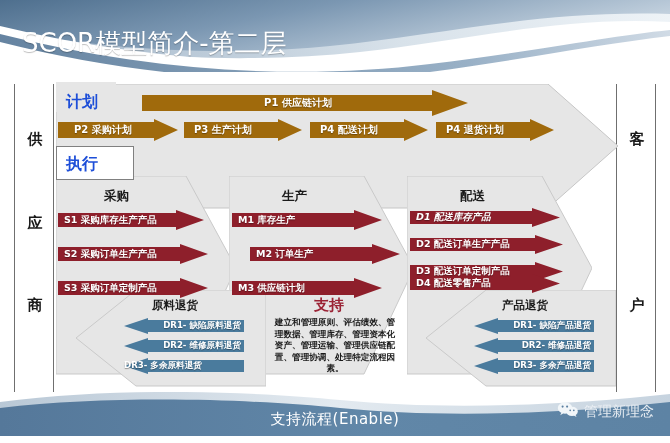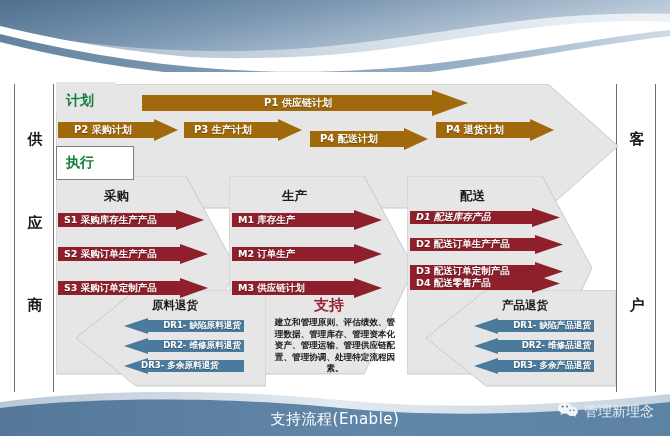--- a/index.html
+++ b/index.html
@@ -52,22 +52,22 @@
     font-size: 15px; font-weight: bold; color: #1a1a1a;
     font-family: "DejaVu Sans", "Liberation Sans", sans-serif;
   }
 
   
   .gray-chevron { position: absolute; }
   .gray-chevron svg { display: block; }
 
   
   .plan-label {
-    position: absolute; font-size: 14px; font-weight: bold;
-    color: #15803d; white-space: nowrap; z-index: 6;
+    position: absolute; font-size: 16px; font-weight: bold;
+    color: #1d4ed8; white-space: nowrap; z-index: 6;
   }
   .white-tab {
     position: absolute; background: #ffffff;
     border: 1px solid #808080; z-index: 4;
   }
 
   
   .gold-arrow, .red-arrow, .blue-arrow {
     position: absolute; z-index: 7;
     display: flex; align-items: center;
@@ -149,20 +149,21 @@
           <stop offset="100%" stop-color="#ced9e4"></stop>
         </linearGradient>
       </defs>
       <rect x="0" y="0" width="670" height="80" fill="#ffffff"></rect>
       <path d="M0,0 L670,0 L670,22 C560,16 470,40 360,52 C250,64 120,58 0,38 Z" fill="url(#hg2)"></path>
       <path d="M0,0 L670,0 L670,14 C540,10 450,34 330,46 C220,57 110,50 0,30 Z" fill="url(#hg1)"></path>
       <path d="M0,26 C140,60 290,70 420,56 C520,45 600,30 670,24 L670,80 L0,80 Z" fill="#ffffff"></path>
       <path d="M0,34 C150,72 300,80 430,64 C530,52 610,36 670,30 L670,36 C600,44 520,60 430,72 C300,88 150,80 0,42 Z" fill="url(#hg3)" opacity="0.95"></path>
       <path d="M0,44 C150,82 300,90 430,74 C530,62 610,46 670,40 L670,80 L0,80 Z" fill="#ffffff"></path>
     </svg>
+    <div id="page-title">SCOR模型简介-第二层</div>
   </div>
 
   <div id="diagram">
 
     <div class="side-col" id="side-left">
       <div class="side-char" style="top:46px">供</div>
       <div class="side-char" style="top:130px">应</div>
       <div class="side-char" style="top:212px">商</div>
     </div>
     <div class="side-col" id="side-right">
@@ -221,21 +222,21 @@
         <path d="M0,3 L96,3 L96,0 L120,11 L96,22 L96,19 L0,19 Z" fill="#a06a0c"></path>
       </svg>
       <span class="lbl">P2  采购计划</span>
     </div>
     <div class="gold-arrow" style="left:170px; top:35px; width:118px; height:22px; justify-content:flex-start; padding-left:10px;">
       <svg class="arrow-svg" width="118" height="22" viewBox="0 0 118 22">
         <path d="M0,3 L94,3 L94,0 L118,11 L94,22 L94,19 L0,19 Z" fill="#a06a0c"></path>
       </svg>
       <span class="lbl">P3  生产计划</span>
     </div>
-    <div class="gold-arrow" style="left:296px; top:35px; width:118px; height:22px; justify-content:flex-start; padding-left:10px;margin-top:9px;">
+    <div class="gold-arrow" style="left:296px; top:35px; width:118px; height:22px; justify-content:flex-start; padding-left:10px;">
       <svg class="arrow-svg" width="118" height="22" viewBox="0 0 118 22">
         <path d="M0,3 L94,3 L94,0 L118,11 L94,22 L94,19 L0,19 Z" fill="#a06a0c"></path>
       </svg>
       <span class="lbl">P4  配送计划</span>
     </div>
     <div class="gold-arrow" style="left:422px; top:35px; width:118px; height:22px; justify-content:flex-start; padding-left:10px;">
       <svg class="arrow-svg" width="118" height="22" viewBox="0 0 118 22">
         <path d="M0,3 L94,3 L94,0 L118,11 L94,22 L94,19 L0,19 Z" fill="#a06a0c"></path>
       </svg>
       <span class="lbl">P4  退货计划</span>
@@ -263,21 +264,21 @@
     </div>
 
     <div class="col-head" style="left:268px; top:104px;">生产</div>
 
     <div class="red-arrow" style="left:218px; top:126px; width:150px; height:20px; padding-left:6px;">
       <svg class="arrow-svg" width="150" height="20" viewBox="0 0 150 20">
         <path d="M0,3 L122,3 L122,0 L150,10 L122,20 L122,17 L0,17 Z" fill="#8e1f2b"></path>
       </svg>
       <span class="lbl">M1 库存生产</span>
     </div>
-    <div class="red-arrow" style="left:218px; top:160px; width:150px; height:20px; padding-left:6px;">
+    <div class="red-arrow" style="left:236px; top:160px; width:150px; height:20px; padding-left:6px;">
       <svg class="arrow-svg" width="150" height="20" viewBox="0 0 150 20">
         <path d="M0,3 L122,3 L122,0 L150,10 L122,20 L122,17 L0,17 Z" fill="#8e1f2b"></path>
       </svg>
       <span class="lbl">M2 订单生产</span>
     </div>
     <div class="red-arrow" style="left:218px; top:194px; width:150px; height:20px; padding-left:6px;">
       <svg class="arrow-svg" width="150" height="20" viewBox="0 0 150 20">
         <path d="M0,3 L122,3 L122,0 L150,10 L122,20 L122,17 L0,17 Z" fill="#8e1f2b"></path>
       </svg>
       <span class="lbl">M3  供应链计划</span>
@@ -317,21 +318,21 @@
         <path d="M120,2 L24,2 L24,0 L0,8 L24,16 L24,14 L120,14 Z" fill="#4a7b9d"></path>
       </svg>
       <span class="lbl" style="font-size:8.6px;">DR1- 缺陷原料退货</span>
     </div>
     <div class="blue-arrow" style="left:110px; top:254px; width:120px; height:16px; justify-content:flex-end; padding-right:3px;">
       <svg class="arrow-svg" width="120" height="16" viewBox="0 0 120 16">
         <path d="M120,2 L24,2 L24,0 L0,8 L24,16 L24,14 L120,14 Z" fill="#4a7b9d"></path>
       </svg>
       <span class="lbl" style="font-size:8.6px;">DR2- 维修原料退货</span>
     </div>
-    <div class="blue-arrow" style="left:110px; top:274px; width:120px; height:16px; justify-content:center; padding-right:8px;">
+    <div class="blue-arrow" style="left:110px; top:274px; width:120px; height:16px; justify-content:flex-start; padding-right:8px;">
       <svg class="arrow-svg" width="120" height="16" viewBox="0 0 120 16">
         <path d="M120,2 L24,2 L24,0 L0,8 L24,16 L24,14 L120,14 Z" fill="#4a7b9d"></path>
       </svg>
       <span class="lbl" style="font-size:8.6px;">DR3- 多余原料退货</span>
     </div>
 
     <div class="ret-head" style="left:488px; top:214px;font-family:Liberation Mono, monospace;">产品退货</div>
 
     <div class="blue-arrow" style="left:460px; top:234px; width:120px; height:16px; justify-content:flex-end; padding-right:3px;">
       <svg class="arrow-svg" width="120" height="16" viewBox="0 0 120 16">

